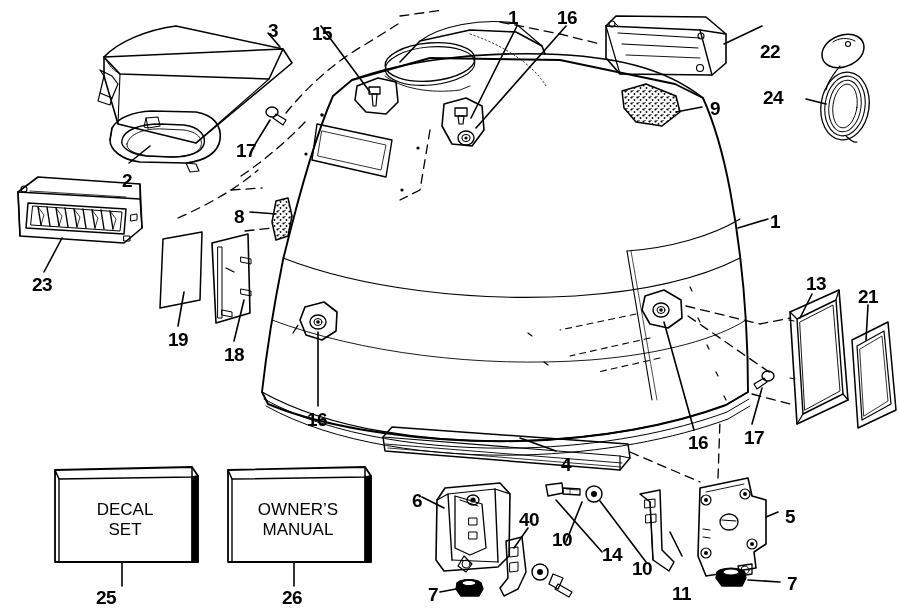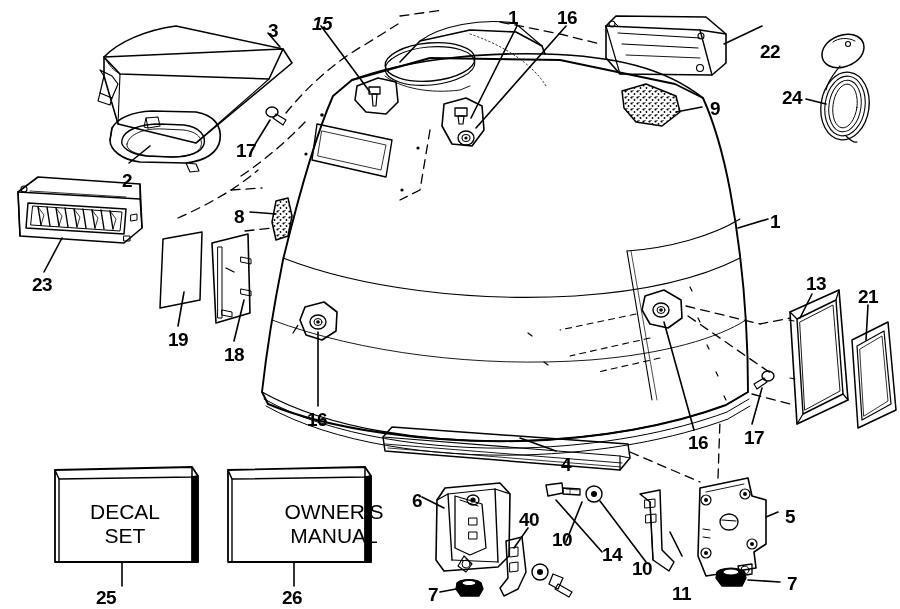--- a/index.html
+++ b/index.html
@@ -21,21 +21,21 @@
     font-size:19px;
     color:#000000;
     line-height:1;
     white-space:nowrap;
     letter-spacing:-0.5px;
   }
   .boxlabel{
     position:absolute;
     font-family:"Liberation Sans", sans-serif;
     font-weight:normal;
-    font-size:21px;
+    font-size:17px;
     color:#000000;
     text-align:center;
     line-height:1.15;
     white-space:pre;
   }
 </style>
 </head>
 <body>
 
 <div id="diagram-root">
@@ -421,47 +421,47 @@
         <path d="M365,477 L371,476" stroke-width="1.4"></path>
         <path d="M365,477 L365,562" stroke-width="1.4"></path>
         <path d="M365,477 L371,476 L371,562 L365,562 Z" fill="#000" stroke="#000" stroke-width="1.2"></path>
       </g>
 
     </g>
   </svg>
 
   <div class="boxlabel" style="left:58px; top:500px; width:134px;"><span>DECAL</span><br><span>SET</span></div>
 
-  <div class="boxlabel" style="left:231px; top:500px; width:134px;padding-left:36px;"><span>OWNER’S</span><br><span>MANUAL</span></div>
+  <div class="boxlabel" style="left:231px; top:500px; width:134px;"><span>OWNER’S</span><br><span>MANUAL</span></div>
 
   <div class="callout" style="left:770px; top:212px;">1</div>
   <div class="callout" style="left:122px; top:171px;">2</div>
   <div class="callout" style="left:268px; top:21px;">3</div>
   <div class="callout" style="left:561px; top:455px;">4</div>
   <div class="callout" style="left:785px; top:507px;">5</div>
   <div class="callout" style="left:412px; top:491px;">6</div>
   <div class="callout" style="left:428px; top:585px;">7</div>
   <div class="callout" style="left:787px; top:574px;">7</div>
   <div class="callout" style="left:234px; top:207px;">8</div>
   <div class="callout" style="left:710px; top:99px;">9</div>
   <div class="callout" style="left:552px; top:530px;">10</div>
   <div class="callout" style="left:632px; top:559px;">10</div>
   <div class="callout" style="left:672px; top:556px;margin-top:28px;">11</div>
   <div class="callout" style="left:508px; top:8px;">1</div>
   <div class="callout" style="left:806px; top:274px;">13</div>
   <div class="callout" style="left:602px; top:545px;">14</div>
-  <div class="callout" style="left:312px; top:14px;font-style:italic;">15</div>
+  <div class="callout" style="left:312px; top:24px;">15</div>
   <div class="callout" style="left:557px; top:8px;">16</div>
   <div class="callout" style="left:307px; top:410px;">16</div>
   <div class="callout" style="left:688px; top:433px;">16</div>
   <div class="callout" style="left:236px; top:141px;">17</div>
   <div class="callout" style="left:744px; top:428px;">17</div>
   <div class="callout" style="left:168px; top:330px;">19</div>
   <div class="callout" style="left:224px; top:345px;">18</div>
   <div class="callout" style="left:519px; top:510px;">40</div>
   <div class="callout" style="left:858px; top:287px;">21</div>
   <div class="callout" style="left:760px; top:10px;margin-top:32px;">22</div>
   <div class="callout" style="left:32px;  top:275px;">23</div>
-  <div class="callout" style="left:782px; top:88px;">24</div>
+  <div class="callout" style="left:763px; top:88px;">24</div>
   <div class="callout" style="left:96px; top:588px;">25</div>
   <div class="callout" style="left:282px; top:588px;text-align:center;">26</div>
 
 </div>
 
 </body></html>

